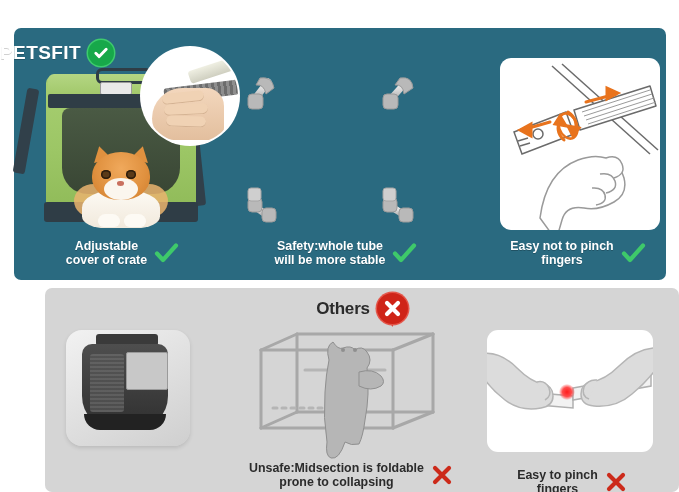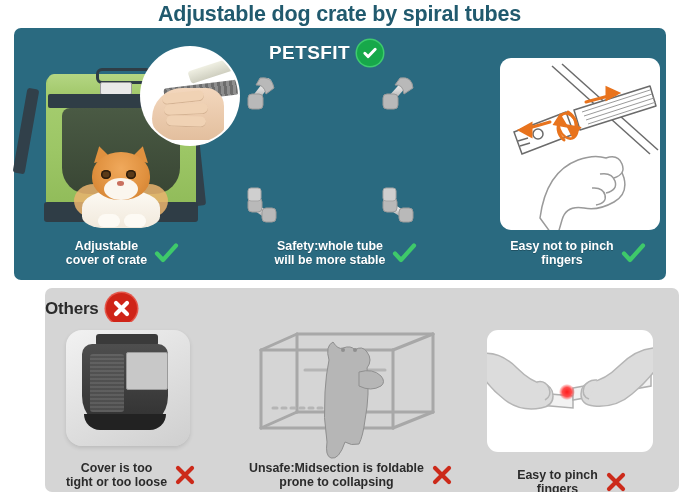--- a/index.html
+++ b/index.html
@@ -33,35 +33,35 @@
   .panel-bad{
     left:45px;top:288px;width:634px;height:204px;
     background:#d5d5d5;
     border-radius:7px;
   }
 
   
   .badge-row{
     position:absolute;display:flex;align-items:center;
   }
-  .badge-petsfit{left:0;top:40px;width:652px;justify-content:center;}
+  .badge-petsfit{left:0;top:40px;width:652px;}
   .badge-petsfit .brand{
     font-size:19px;font-weight:bold;color:#ffffff;letter-spacing:0.4px;
     text-shadow:0 1px 0 rgba(0,0,0,.18);
   }
   .check-circle{
     width:26px;height:26px;margin-left:7px;position:relative;
     border-radius:50%;
     background:#17a84a;
     box-shadow:0 0 0 1.5px #3ecb6e;
     display:flex;align-items:center;justify-content:center;
   }
   .check-circle svg{display:block;}
 
-  .badge-others{left:0;top:293px;width:634px;}
+  .badge-others{left:0;top:293px;width:634px;justify-content:center;}
   .badge-others .brand{
     font-size:17px;font-weight:bold;color:#2b2b2b;letter-spacing:-0.2px;
   }
   .x-pin{
     position:relative;width:31px;height:31px;margin-left:7px;
   }
   .x-pin .pin-body{
     position:absolute;left:0;top:0;width:31px;height:31px;border-radius:50%;
     background:#cf2418;
     box-shadow:0 0 0 1.5px #e4564a;
@@ -270,21 +270,20 @@
   .redspot{
     position:absolute;width:16px;height:16px;border-radius:50%;
     background:radial-gradient(circle,#ff1d1d 0%,#ff4b4b 40%,rgba(255,80,80,0) 72%);
   }
 </style>
 </head>
 <body>
 
 <div class="page">
 
-  <div class="title">Adjustable dog crate by spiral tubes</div>
 
   <div class="panel panel-good"></div>
 
   <div class="badge-row badge-petsfit">
     <span class="brand">PETSFIT</span>
     <span class="check-circle">
       <svg width="18" height="18" viewBox="0 0 18 18" aria-hidden="true">
         <path d="M3.8 9.3 L7.2 12.6 L14.2 5.2" fill="none" stroke="#ffffff" stroke-width="2.9" stroke-linecap="round" stroke-linejoin="round"></path>
       </svg>
     </span>
@@ -523,27 +522,20 @@
 
         <g stroke="#b5b5b5" stroke-width="1.5" fill="#dcdcdc" stroke-linejoin="round">
           <path d="M174 18 q-22 -2 -42 18 q-14 14 -28 16 q-10 2 -10 12 q0 11 13 12 q22 2 38 -12 q18 -15 29 -32 Z"></path>
           <path d="M110 50 q-9 -1 -13 7 q-3 9 5 12"></path>
         </g>
       </svg>
       <span class="redspot" style="left:72px;top:54px;"></span>
     </div>
   </div>
 
-  <div class="cap cap-bad cap-d">
-    <span class="txt">Cover is too
-tight or too loose</span>
-    <svg class="cross" width="22" height="22" viewBox="0 0 22 22" aria-hidden="true">
-      <path d="M4 4 L18 18 M18 4 L4 18" stroke="#cc2a1a" stroke-width="4.2" stroke-linecap="round"></path>
-    </svg>
-  </div>
 
   <div class="cap cap-bad cap-e">
     <span class="txt">Unsafe:Midsection is foldable
 prone to collapsing</span>
     <svg class="cross" width="22" height="22" viewBox="0 0 22 22" aria-hidden="true">
       <path d="M4 4 L18 18 M18 4 L4 18" stroke="#cc2a1a" stroke-width="4.2" stroke-linecap="round"></path>
     </svg>
   </div>
 
   <div class="cap cap-bad cap-f">

